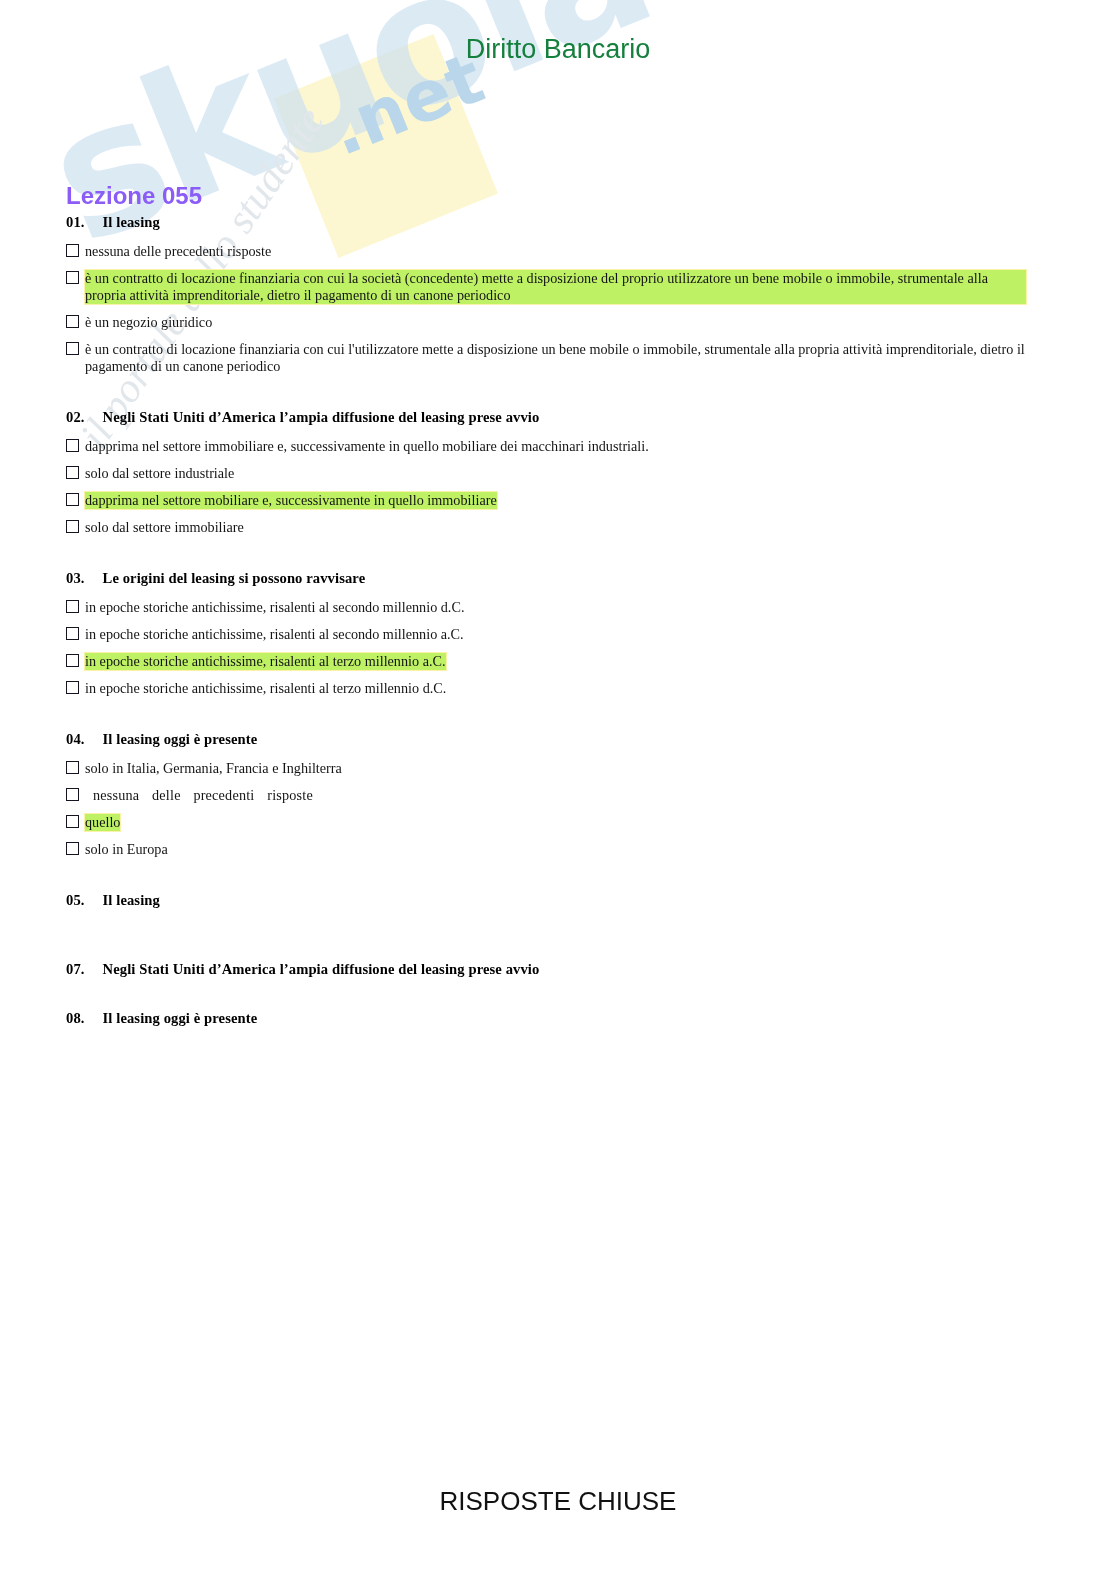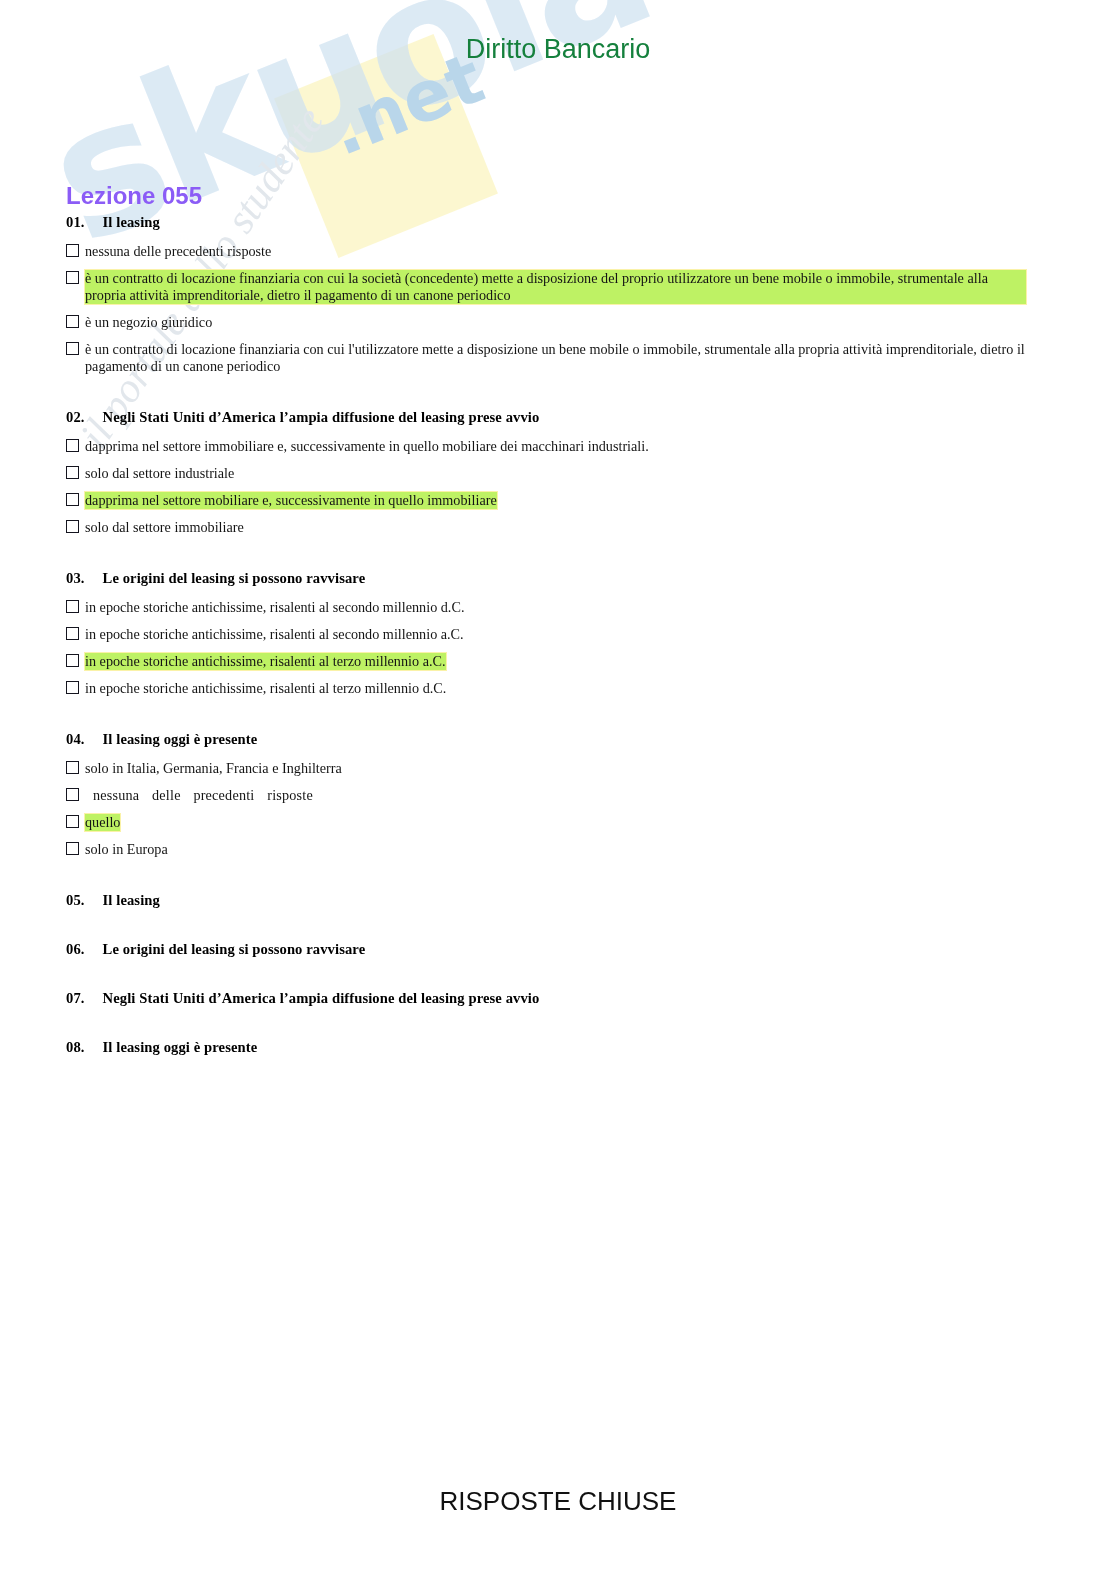--- a/index.html
+++ b/index.html
@@ -257,21 +257,20 @@
             <span class="checkbox"></span>
             <span class="opt-text">solo in Europa</span>
           </div>
           <div class="q-spacer"></div>
         </div>
         <div class="question">
           <div class="q-head"><span class="q-num">05.</span><span>Il leasing</span></div>
           <div class="q-spacer-small"></div>
         </div>
         <div class="question">
-          <div class="q-head"><span class="q-num">06.</span><span>Le origini del leasing si possono ravvisare</span></div>
           <div class="q-spacer-small"></div>
         </div>
         <div class="question">
           <div class="q-head"><span class="q-num">07.</span><span>Negli Stati Uniti d’America l’ampia diffusione del leasing prese avvio</span></div>
           <div class="q-spacer-small"></div>
         </div>
         <div class="question">
           <div class="q-head"><span class="q-num">08.</span><span>Il leasing oggi è presente</span></div>
           <div class="q-spacer-small"></div>
         </div>

